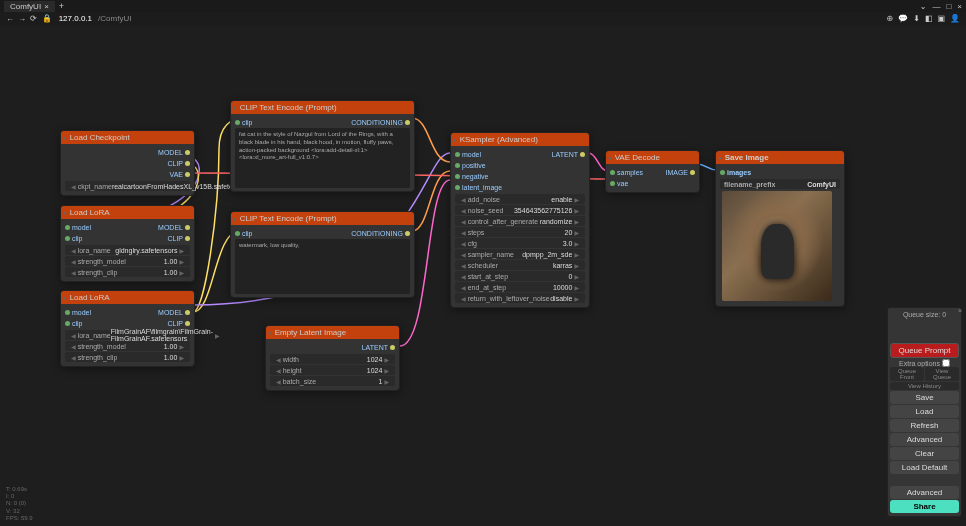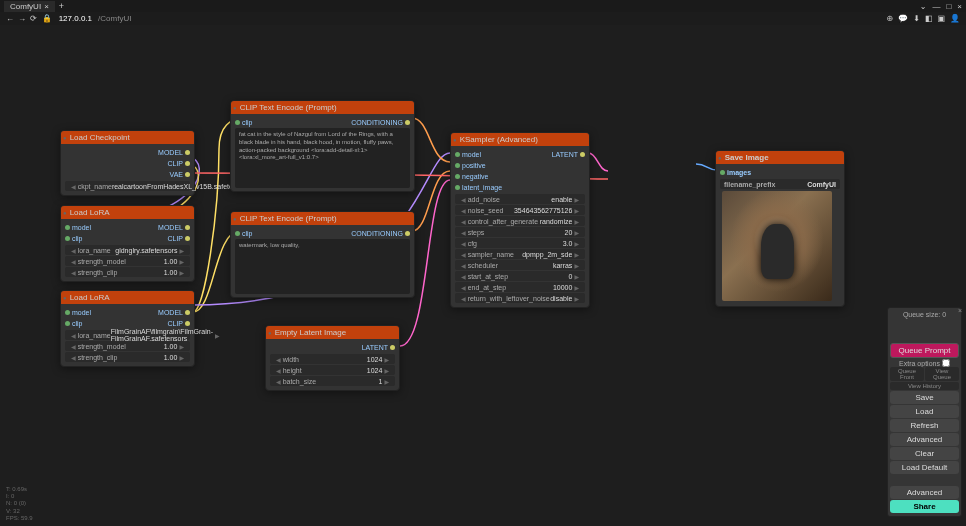--- a/index.html
+++ b/index.html
@@ -30,21 +30,21 @@
 .field .lbl { color:#aaa; }
 .field .val { margin-left:auto; color:#ddd; }
 .field .arr { color:#666; margin:0 2px; font-size:6px; }
 .textarea { background:#222; border-radius:2px; padding:3px 4px; font-size:6px; line-height:1.3; color:#aaa; height:60px; overflow:hidden; }
 .img-preview { width:110px; height:110px; margin:2px; border-radius:2px; background:linear-gradient(135deg,#5a4a3a,#8a7050 40%,#3a2a1a); position:relative; overflow:hidden; }
 .img-preview::before { content:""; position:absolute; inset:0; background:radial-gradient(ellipse at 50% 45%,#d4b896 0%,#8a6a4a 30%,transparent 60%); }
 .img-preview::after { content:""; position:absolute; left:35%; top:30%; width:30%; height:50%; background:#2a2a2a; border-radius:40% 40% 20% 20%; box-shadow:0 0 10px #000; }
 .sidepanel { position:absolute; right:4px; top:282px; width:75px; background:#353535; border:1px solid #222; border-radius:3px; padding:2px; font-size:8px; }
 .sidepanel .qhead { display:flex; justify-content:center; font-size:7px; color:#aaa; padding:1px; }
 .sidepanel .btn { background:#444; border-radius:3px; padding:2px; text-align:center; margin:1px 0; color:#ddd; cursor:pointer; }
-.sidepanel .btn.primary { background:#be185d; border:1px solid #555;margin-top:24px; }
+.sidepanel .btn.primary { background:#b91c1c; border:1px solid #555;margin-top:24px; }
 .sidepanel .btn.share { background:#4de0c0; color:#000;font-weight:bold; }
 .sidepanel .extras { font-size:7px; color:#aaa; display:flex; align-items:center; justify-content:center; gap:2px; }
 .sidepanel .sub { display:flex; gap:1px; }
 .sidepanel .sub .mini { flex:1; background:#2a2a2a; font-size:6px; text-align:center; padding:1px; border-radius:2px; color:#888; }
 .sidepanel .vh { background:#2a2a2a; font-size:6px; text-align:center; padding:1px; border-radius:2px; color:#888; margin:1px 0; }
 .sidepanel .closer { position:absolute; right:-1px; top:-1px; font-size:7px; color:#888; }
 .stats { position:absolute; bottom:4px; left:6px; font-size:6px; color:#666; line-height:1.2; }
 </style>
 </head>
 <body>
@@ -304,20 +304,32 @@
         </div>
     <div class="field">
           <span class="arr">◀</span>
           <span class="lbl">return_with_leftover_noise</span>
           <span class="val">disable</span>
           <span class="arr">▶</span>
         </div>
   </div>
 </div>
 
+<div class="node" style="left:605px; top:125px; width:95px;">
+  <div class="node-title">VAE Decode</div>
+  <div class="node-body">
+    <div class="row">
+          <span class="inp">samples</span>
+          <span class="out">IMAGE</span>
+        </div>
+    <div class="row">
+          <span class="inp">vae</span>
+        </div>
+  </div>
+</div>
 
 <div class="node" style="left:715px; top:125px; width:130px;font-weight:bold;">
   <div class="node-title">Save Image</div>
   <div class="node-body">
     <div class="row">
           <span class="inp">images</span>
         </div>
     <div class="field">
           <span class="lbl">filename_prefix</span>
           <span class="val">ComfyUI</span>

